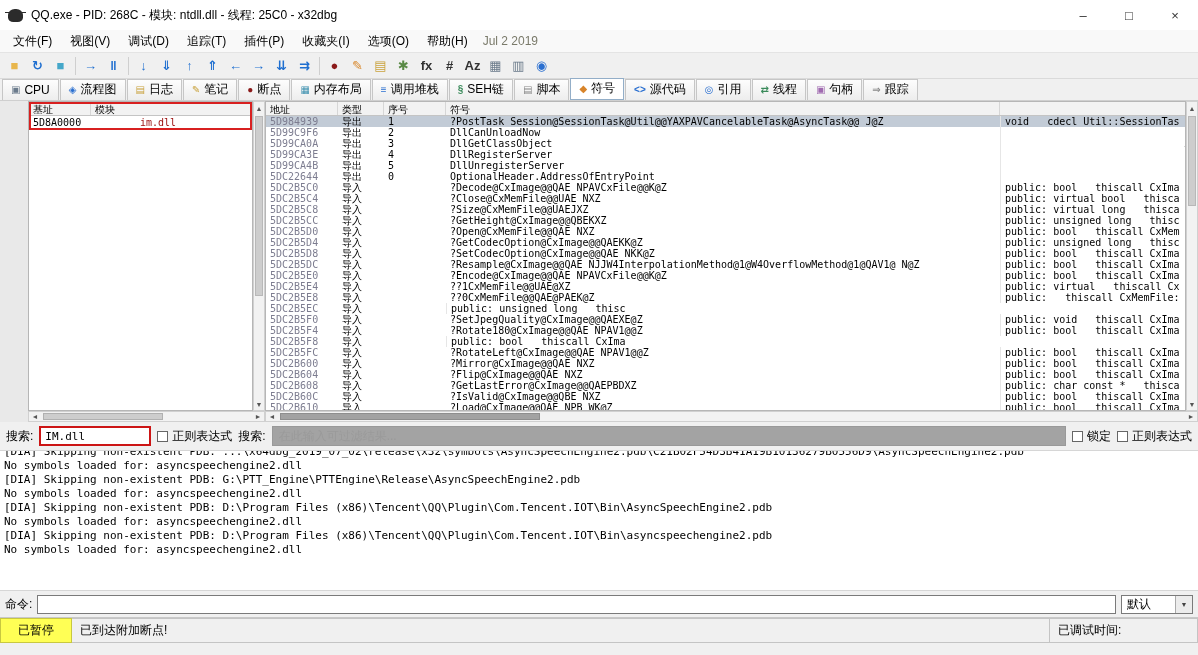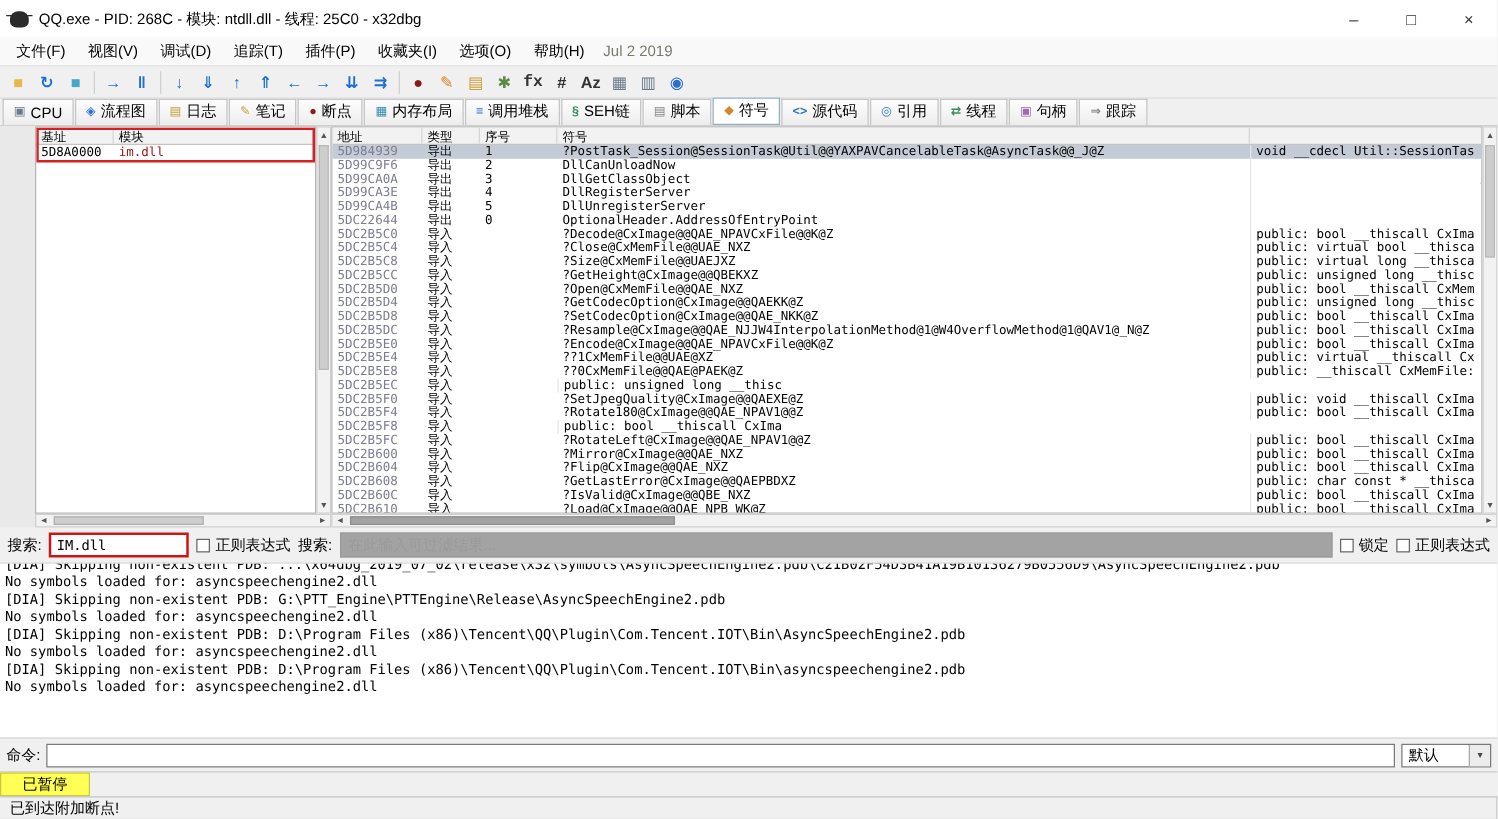--- a/index.html
+++ b/index.html
@@ -38,21 +38,21 @@
   .panel-body { flex:1; display:flex; min-height:0; }
 
   .mod-table { flex:1; background:#fff; border:1px solid #b6b6b6; position:relative; overflow:hidden; font-family:"DejaVu Sans Mono",monospace; font-size:10px; }
   .sym-table { flex:1; background:#fff; border:1px solid #b6b6b6; overflow:hidden; font-family:"DejaVu Sans Mono",monospace; font-size:10px; min-width:0; }
 
   .tbl-header { display:flex; height:14px; background:#f2f2f2; border-bottom:1px solid #c4c4c4; font-family:"Liberation Sans","DejaVu Sans",sans-serif; font-size:10px; }
   .tbl-header > span { border-right:1px solid #d6d6d6; padding:1px 0 0 4px; white-space:nowrap; overflow:hidden; }
 
   .mcol-base { width:62px; }
   .mcol-name { flex:1; }
-  .mod-row { display:flex; height:14px; line-height:13px; }
+  .mod-row { display:flex; height:14px; line-height:13px;gap:45px; }
   .mod-row .mcol-base { padding-left:4px; color:#000; }
   .mod-row .mcol-name { padding-left:4px; color:#9c1010; }
 
   .red-box { position:absolute; top:0; left:0; width:223px; height:28px; border:2px solid #d82020; pointer-events:none; }
 
   .hcol-addr { width:72px; } .hcol-type { width:46px; } .hcol-ord { width:62px; } .hcol-sym { width:554px; } .hcol-dec { flex:1;margin-top:44px; }
   .sym-row { display:flex; height:11px; line-height:11px; white-space:nowrap; }
   .sym-row.selected { background:#c2cbd6; }
   .col-addr { width:72px; padding-left:4px; color:#7d7d90; overflow:hidden; }
   .col-type { width:46px; padding-left:4px; overflow:hidden; }
@@ -86,21 +86,21 @@
   .log-line.clipped { margin-top:-8px; }
 
   
   .cmdrow { height:27px; background:#f0f0f0; display:flex; align-items:center; padding:0 5px; gap:5px; border-top:1px solid #d6d6d6; }
   .cmd-input { flex:1; height:19px; border:1px solid #7a7a7a; padding:1px 4px; font-family:"DejaVu Sans Mono",monospace; font-size:11px; background:#fff; }
   .cmd-combo { width:72px; height:19px; border:1px solid #7a7a7a; background:#fff; display:flex; align-items:center; }
   .cmd-combo .val { flex:1; padding-left:5px; font-size:12px; }
   .cmd-combo .dd { width:17px; height:100%; border-left:1px solid #aaa; background:#ececec; display:flex; align-items:center; justify-content:center; font-size:7px; color:#444; }
 
   
-  .statusbar { height:26px; background:#f0f0f0; border-top:1px solid #c8c8c8; display:flex; align-items:stretch; font-size:12px;flex-direction:column; }
+  .statusbar { height:26px; background:#f0f0f0; border-top:1px solid #c8c8c8; display:flex; align-items:stretch; font-size:12px; }
   .status-badge { width:72px; background:#ffff55; border:1px solid #c8c840; display:flex; align-items:center; justify-content:center; color:#000; }
   .status-msg { flex:1; border:1px solid #c4c4c4; border-left:none; display:flex; align-items:center; padding-left:8px; background:#f0f0f0; }
   .status-time { width:148px; border:1px solid #c4c4c4; border-left:none; display:flex; align-items:center; padding-left:8px; white-space:nowrap; overflow:hidden; }
 </style>
 </head>
 <body>
 
 <div class="titlebar">
   <span class="app-icon"></span>
   <span class="title-text">QQ.exe - PID: 268C - 模块: ntdll.dll - 线程: 25C0 - x32dbg</span>
@@ -139,21 +139,21 @@
     <span class="tb-icon" style="color: rgb(31, 111, 208);">⇑</span>
     <span class="tb-icon" style="color: rgb(31, 111, 208);">←</span>
     <span class="tb-icon" style="color: rgb(31, 111, 208);">→</span>
     <span class="tb-icon" style="color: rgb(31, 111, 208);">⇊</span>
     <span class="tb-icon" style="color: rgb(31, 111, 208);">⇉</span>
     <span class="tb-sep"></span>
     <span class="tb-icon" style="color: rgb(139, 26, 26);">●</span>
     <span class="tb-icon" style="color: rgb(216, 135, 42);">✎</span>
     <span class="tb-icon" style="color: rgb(201, 162, 60);">▤</span>
     <span class="tb-icon" style="color: rgb(90, 138, 70);">✱</span>
-    <span class="tb-icon" style="color: rgb(51, 51, 51); font-family: Liberation Mono, monospace;">fx</span>
+    <span class="tb-icon" style="color: rgb(51, 51, 51);">fx</span>
     <span class="tb-icon" style="color: rgb(51, 51, 51);">#</span>
     <span class="tb-icon" style="color: rgb(51, 51, 51);">Az</span>
     <span class="tb-icon" style="color: rgb(106, 122, 138);">▦</span>
     <span class="tb-icon" style="color: rgb(106, 122, 138);">▥</span>
     <span class="tb-icon" style="color: rgb(42, 111, 208);">◉</span>
   </div>
 
 <div class="tabbar" id="tabbar">
     <div class="tab">
       <span class="tab-icon" style="color: rgb(107, 123, 140);">▣</span>

